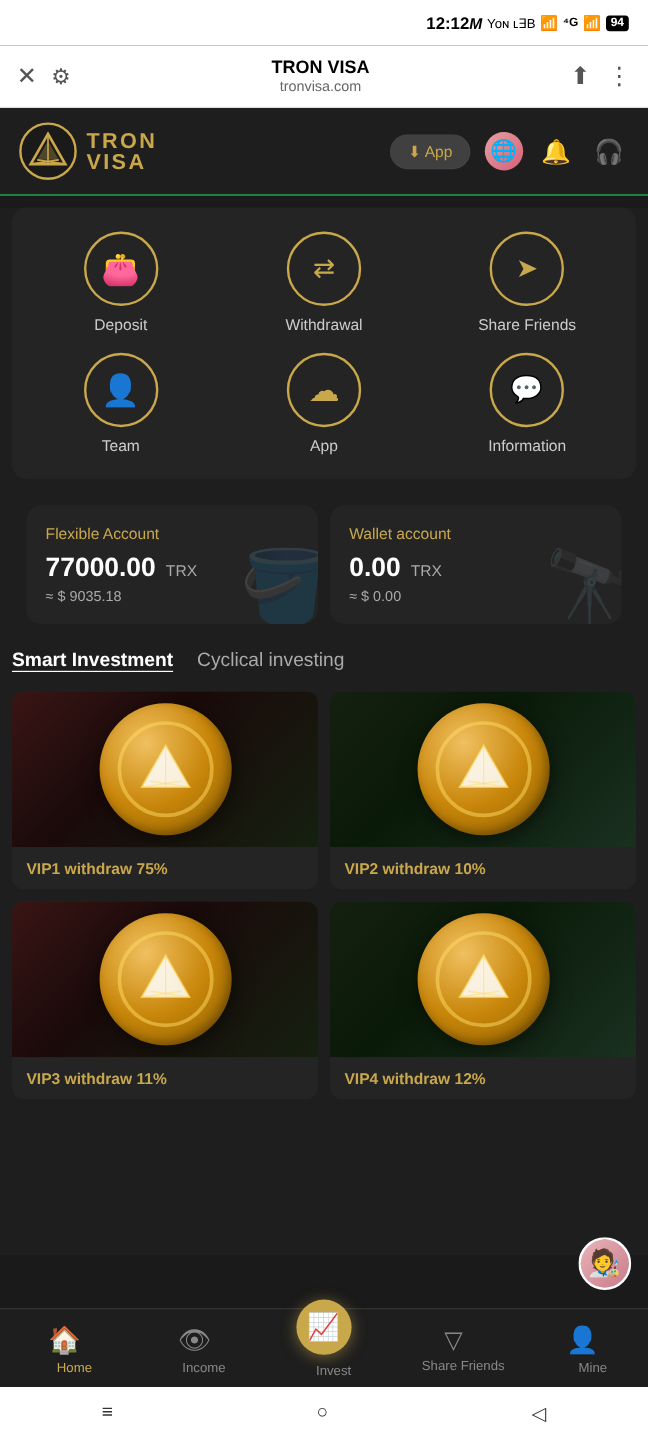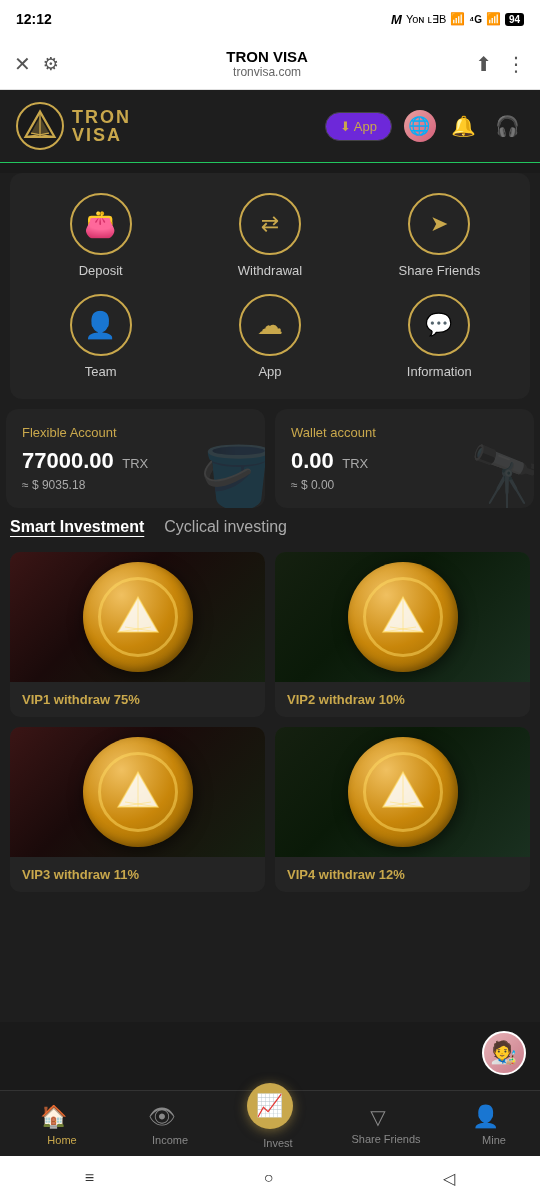--- a/index.html
+++ b/index.html
@@ -10,21 +10,21 @@
       background: #1a1a1a;
       font-family: -apple-system, BlinkMacSystemFont, 'Segoe UI', sans-serif;
       color: #fff;
       overflow-x: hidden;
     }
 
     
     .status-bar {
       background: #fff;
       display: flex;
-      justify-content: space-between;
+      justify-content: flex-end;
       align-items: center;
       padding: 19px 16px;
       height: 36px;
     }
     .status-time {
       font-size: 14px;
       font-weight: 600;
       color: #000;
     }
     .status-right {
@@ -133,21 +133,21 @@
       color: #c9a84c;
       letter-spacing: 2px;
       line-height: 1;
     }
     .header-right {
       display: flex;
       align-items: center;
       gap: 12px;
     }
     .app-download-btn {
-      background: #6d28d9;
+      background: #404040;
       border: 1px solid #444;
       border-radius: 20px;
       padding: 6px 14px;
       color: #c9a84c;
       font-size: 13px;
       display: flex;
       align-items: center;
       gap: 4px;
       cursor: pointer;
     }
@@ -206,21 +206,21 @@
     }
     .action-label {
       font-size: 13px;
       color: #ccc;
     }
 
     
     .account-cards {
       display: flex;
       gap: 10px;
-      margin: 6px;
+      margin: 22px;
     }
     .account-card {
       flex: 1;
       background: #242424;
       border-radius: 12px;
       padding: 16px;
       position: relative;
       overflow: hidden;
     }
     .account-card-title {

